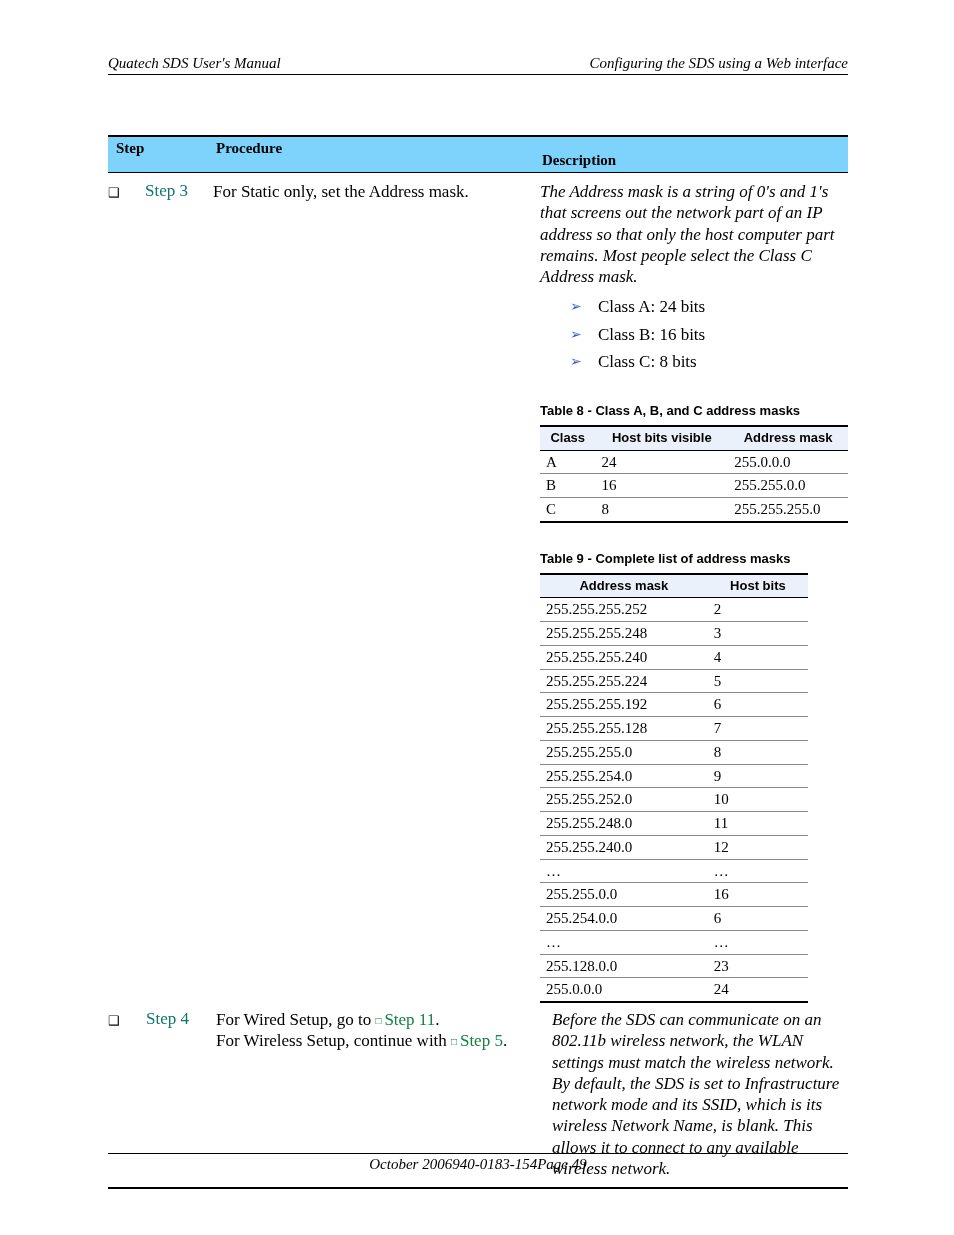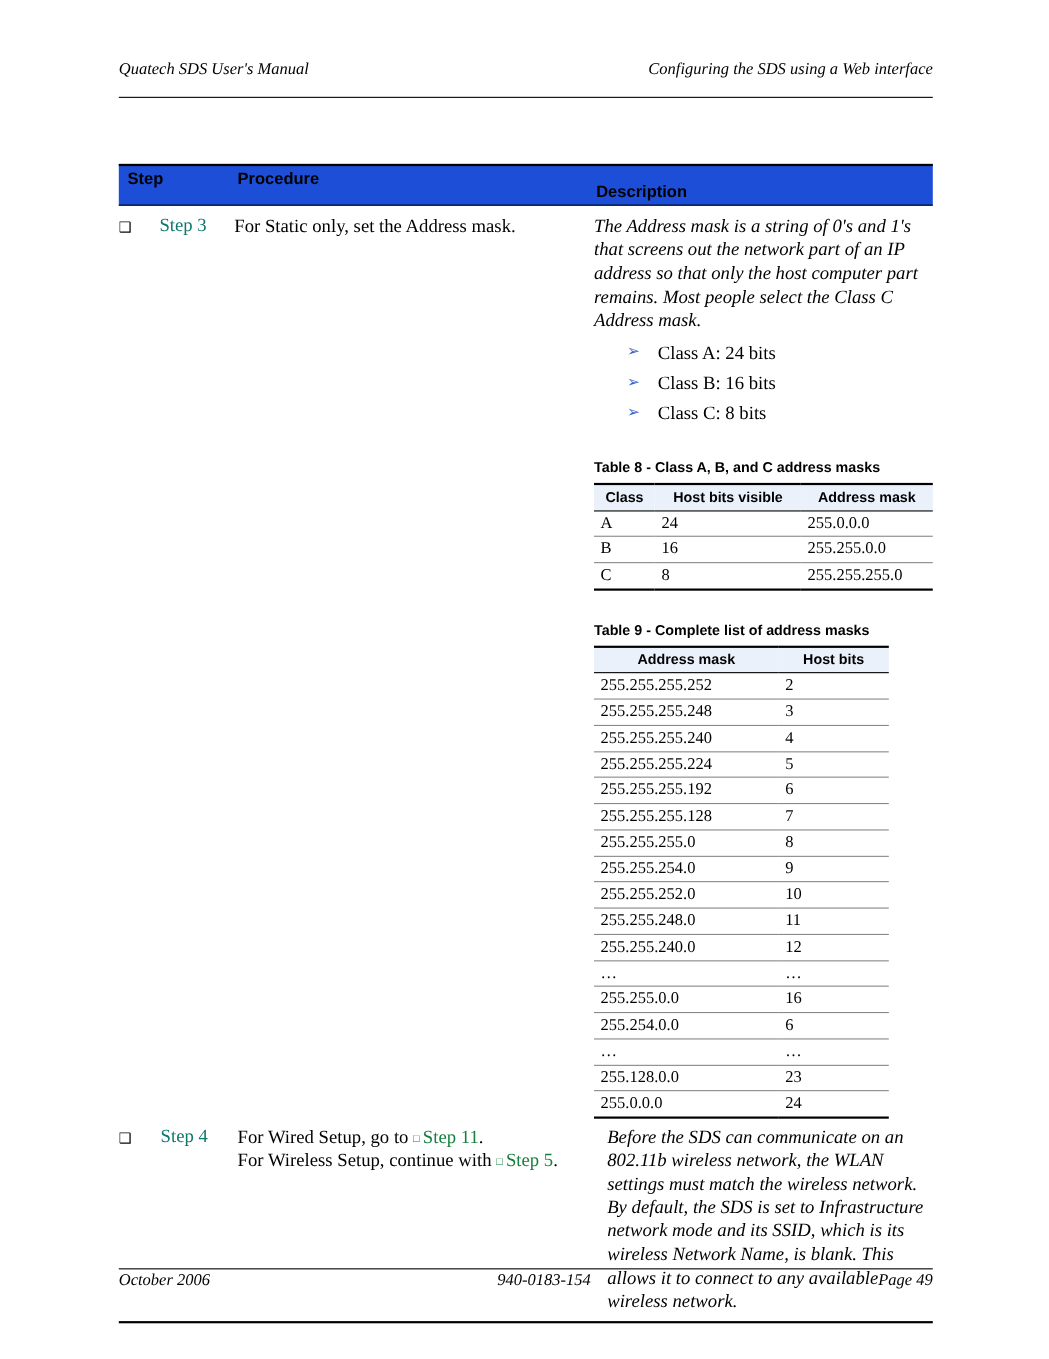--- a/index.html
+++ b/index.html
@@ -16,29 +16,29 @@
     box-sizing: border-box;
     padding: 55px 106px 0 108px;
   }
   .running-head {
     font-family: "Times New Roman", Georgia, serif;
     font-style: italic;
     font-size: 15px;
     display: flex;
     justify-content: space-between;
     border-bottom: 1px solid #000;
-    padding-bottom: 16px;
+    padding-bottom: 2px;
     margin-bottom: 60px;
   }
   .main-table-hd {
     display: flex;
-    background: #1d4ed8;
+    background: #7dd3fc;
     border-top: 2px solid #000;
     border-bottom: 1px solid #000;
-    font-family: Liberation Sans, sans-serif;
+    font-family: Liberation Serif, serif;
     font-weight: bold;
     font-size: 15px;
     padding: 3px 0 3px 8px;
   }
   .col-step  { width: 100px; }
   .col-proc  { width: 326px; }
   .col-desc  { flex: 1; margin-top: 12px; }
   .row {
     display: flex;
     font-size: 17px;
@@ -116,21 +116,21 @@
   .main-bottom-rule { border-top: 2px solid #000; margin-top: 8px; }
 
   .footer {
     position: absolute;
     bottom: 62px;
     left: 108px; right: 106px;
     border-top: 1px solid #000;
     font-style: italic;
     font-size: 15px;
     display: flex;
-    justify-content: space-between;
+    justify-content: center;
     padding-top: 2px;
   }
 </style>
 </head>
 <body>
 
 <div class="page">
 
   <div class="running-head">
     <span>Quatech SDS User's Manual</span>

